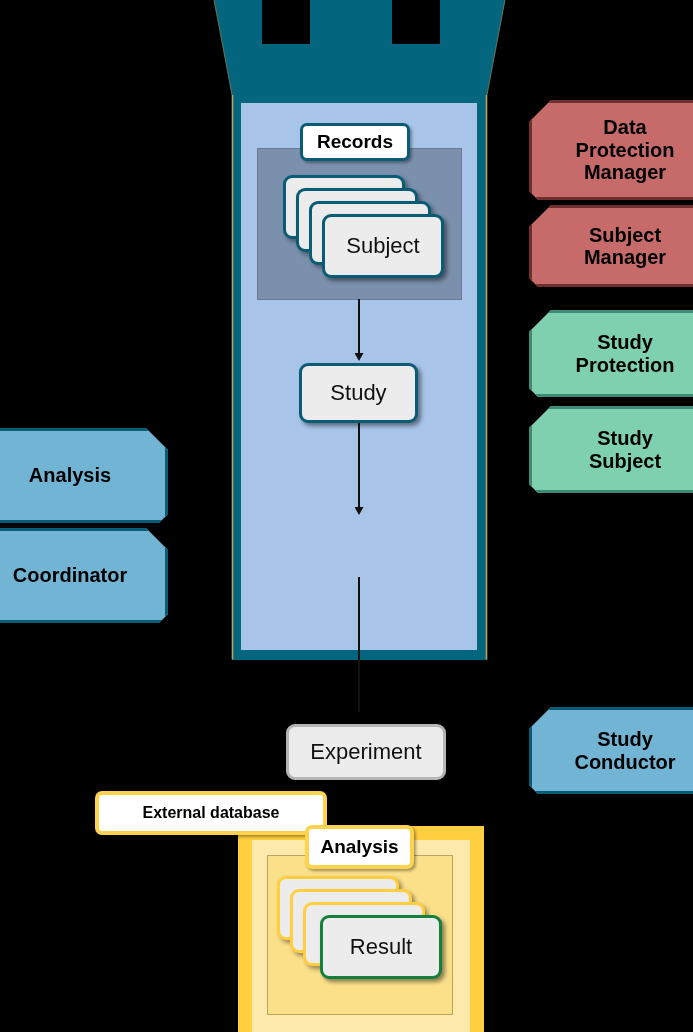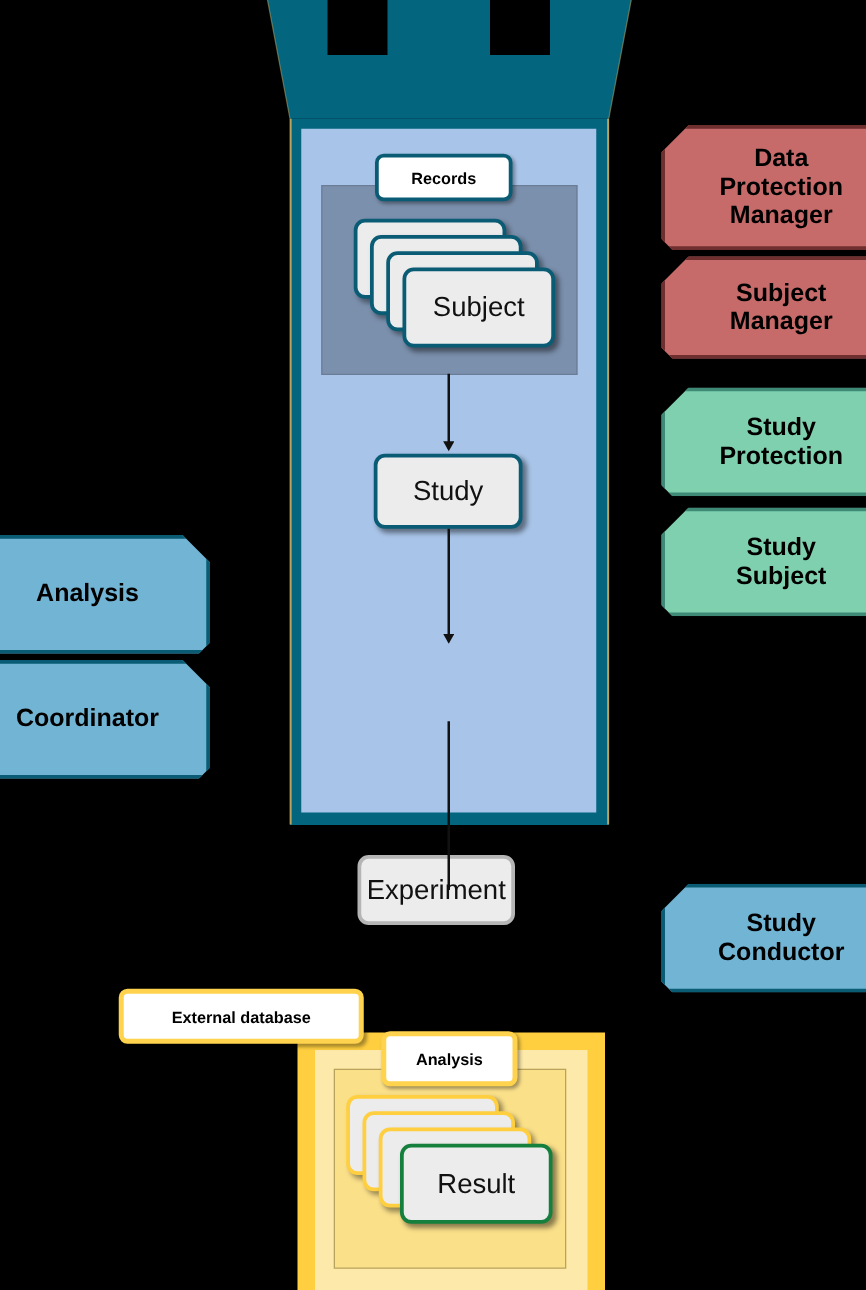--- a/index.html
+++ b/index.html
@@ -40,21 +40,21 @@
     background:#ffcf40;
   }
   .yellow-inner{
     left:252px;top:840px;width:218px;height:192px;
     background:#fde9a9;
   }
 
   
   .tab{
     background:#ffffff;border-radius:7px;
-    font-weight:bold;font-size:13px;color:#000;
+    font-weight:bold;font-size:19px;color:#000;
     box-shadow:2px 2px 3px rgba(0,0,0,.35);
     box-sizing:border-box;
   }
   .tab.teal{border:3px solid #0a5c75;}
   .tab.gold{border:4px solid #ffd34d;}
 
   
   .entity{
     background:#ececec;border:3px solid #0a5c75;border-radius:9px;
     box-sizing:border-box;font-size:22px;color:#111;
@@ -115,41 +115,41 @@
   <div class="abs tab teal ctr" style="left:300px;top:123px;width:110px;height:38px;">Records</div>
 
   <div class="abs card-blank teal" style="left:283px;top:175px;width:122px;height:64px;"></div>
   <div class="abs card-blank teal" style="left:296px;top:188px;width:122px;height:64px;"></div>
   <div class="abs card-blank teal" style="left:309px;top:201px;width:122px;height:64px;"></div>
   <div class="abs entity ctr" style="left:322px;top:214px;width:122px;height:64px;">Subject</div>
 
   <div class="abs entity ctr" style="left:299px;top:363px;width:119px;height:60px;">Study</div>
 
 
-  <div class="abs entity plain ctr" style="left:286px;top:684px;width:126px;height:56px;">Experiment</div>
+  <div class="abs entity plain ctr" style="left:286px;top:724px;width:160px;height:56px;">Experiment</div>
 
   <svg class="abs" id="connectors" viewBox="0 0 693 1032">
     <defs>
       <marker id="ah" markerWidth="9" markerHeight="9" refX="6" refY="4.5" orient="auto" markerUnits="userSpaceOnUse">
         <path d="M0,0 L8,4.5 L0,9 z" fill="#111"></path>
       </marker>
     </defs>
 
     <line x1="359" y1="299" x2="359" y2="359" stroke="#111" stroke-width="2" marker-end="url(#ah)"></line>
 
     <line x1="359" y1="423" x2="359" y2="513" stroke="#111" stroke-width="2" marker-end="url(#ah)"></line>
 
     <line x1="359" y1="577" x2="359" y2="712" stroke="#111" stroke-width="2"></line>
   </svg>
 
   <div class="abs yellow-pane"></div>
   <div class="abs yellow-inner"></div>
   <div class="abs analysis-pane"></div>
 
-  <div class="abs tab gold ctr" style="left:95px;top:791px;width:196px;height:44px;font-size:13px;">External database</div>
+  <div class="abs tab gold ctr" style="left:95px;top:791px;width:232px;height:44px;font-size:16px;">External database</div>
 
   <div class="abs tab gold ctr" style="left:305px;top:825px;width:109px;height:44px;">Analysis</div>
 
   <div class="abs card-blank gold" style="left:277px;top:876px;width:122px;height:64px;"></div>
   <div class="abs card-blank gold" style="left:290px;top:889px;width:122px;height:64px;"></div>
   <div class="abs card-blank gold" style="left:303px;top:902px;width:122px;height:64px;"></div>
   <div class="abs entity gold ctr" style="left:320px;top:915px;width:122px;height:64px;">Result</div>
 
   <div class="abs actor-wrap" style="left:-28px;top:428px;width:196px;height:95px;">
     <div class="actor blue ctr" style="width:100%;height:100%;">

